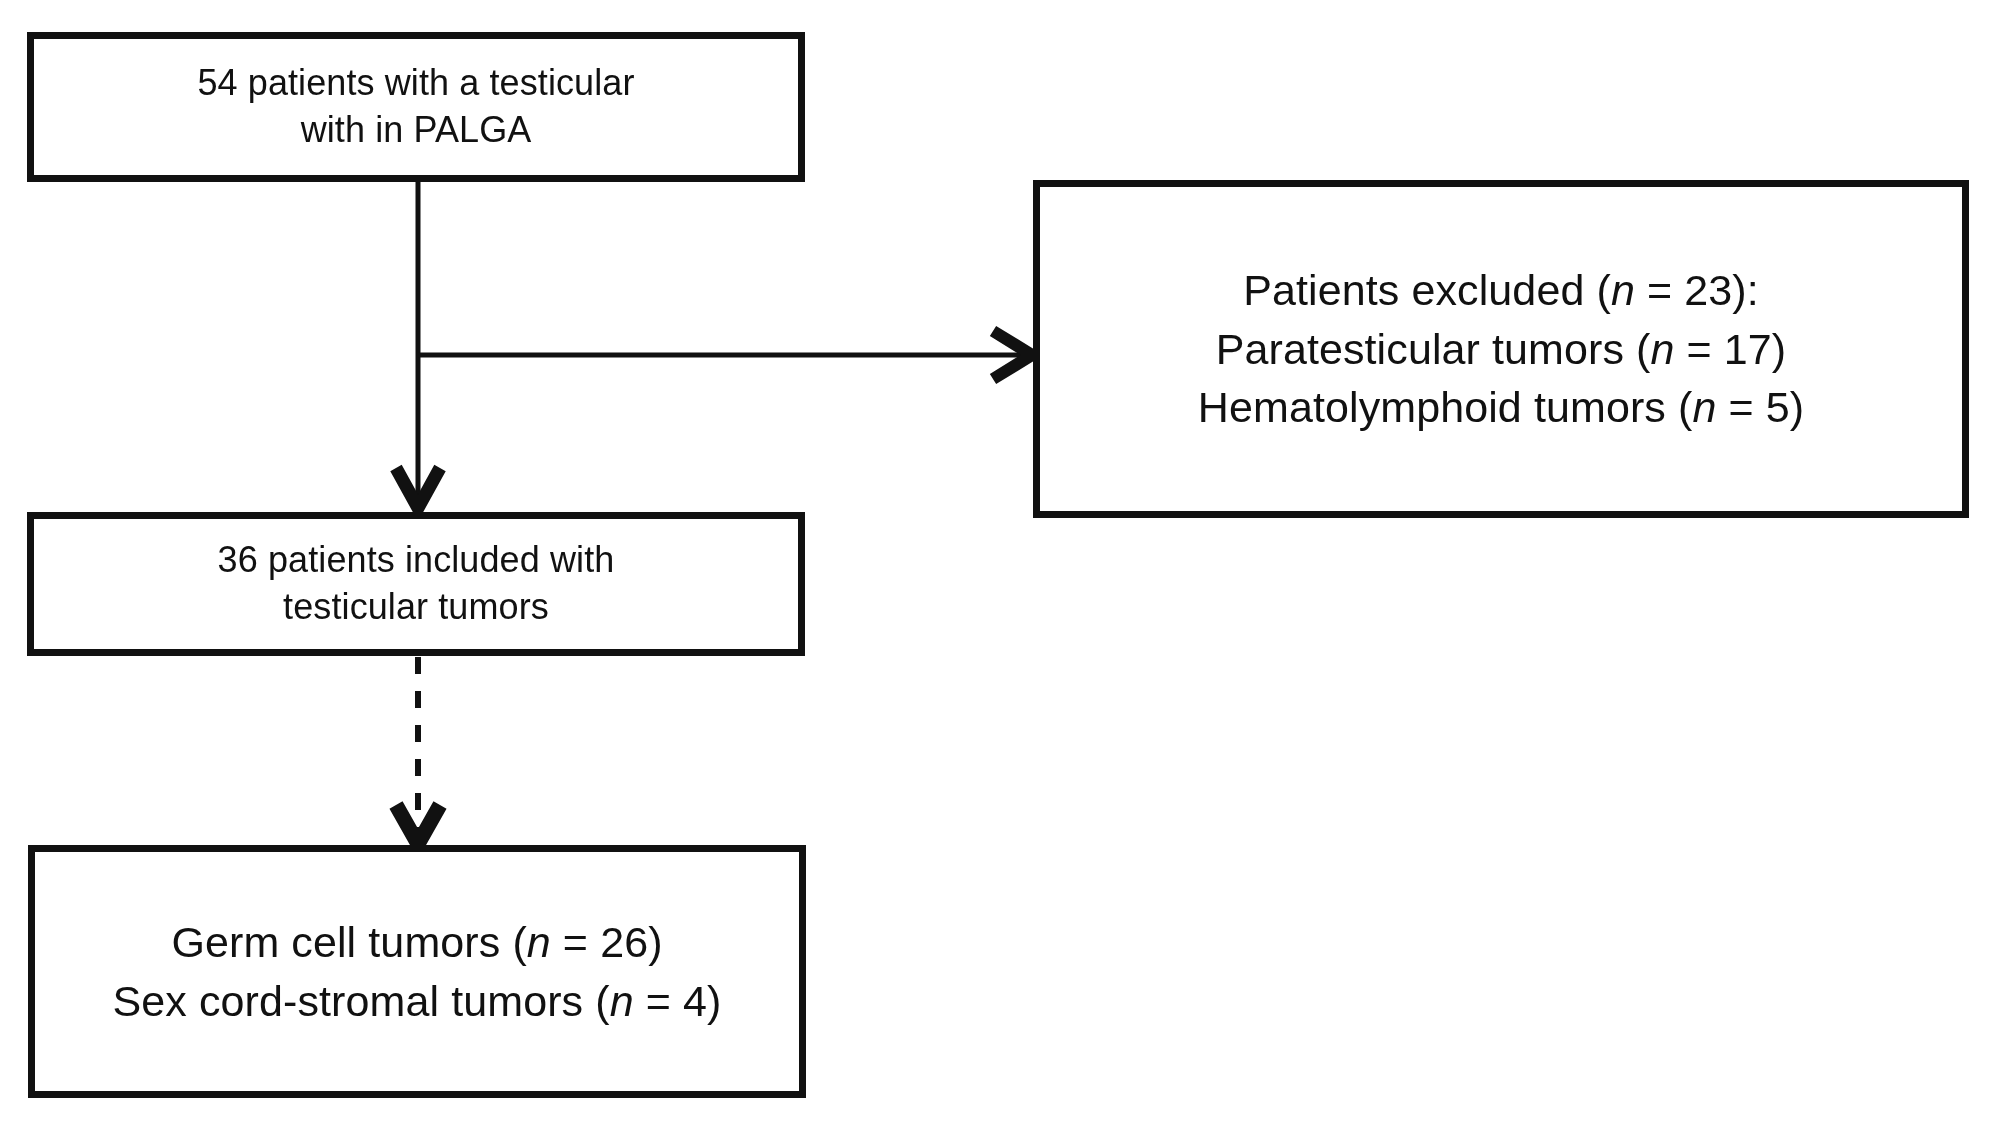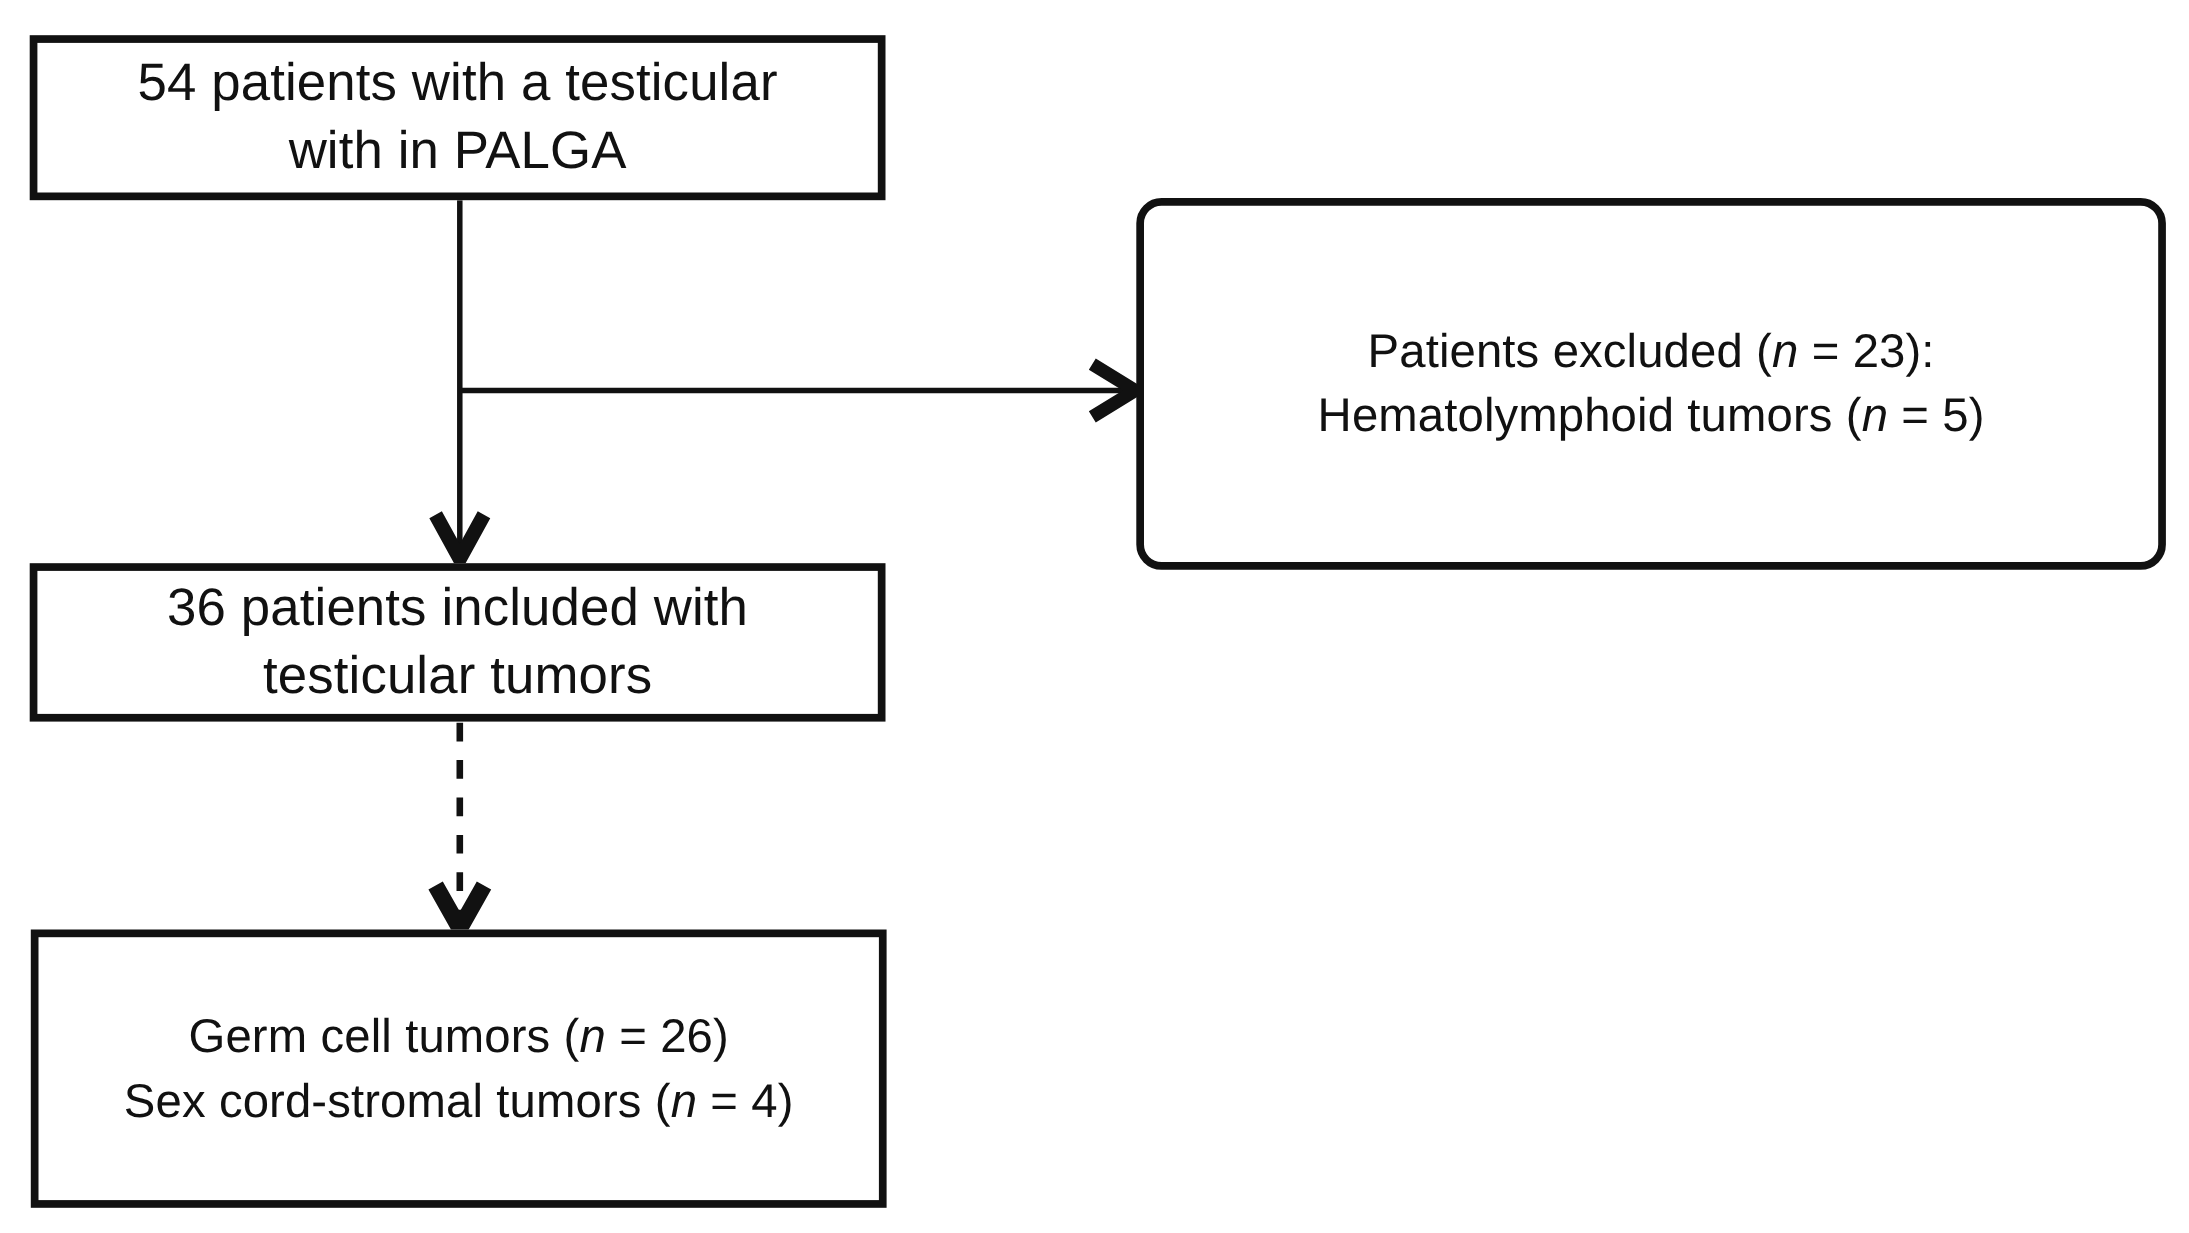--- a/index.html
+++ b/index.html
@@ -23,29 +23,29 @@
     box-sizing: border-box;
     background: #ffffff;
     border: 7px solid #111111;
     display: flex;
     flex-direction: column;
     align-items: center;
     justify-content: center;
     text-align: center;
   }
   .box-line {
-    font-size: 48px;
+    font-size: 36px;
     line-height: 1.30;
     color: #111111;
     white-space: nowrap;
     letter-spacing: 0.1px;
   }
   
   #box-source   { left: 27px;   top: 32px;   width: 778px; height: 150px; }
-  #box-excluded { left: 1033px; top: 180px;  width: 936px; height: 338px; border-radius: 23px; }
+  #box-excluded { left: 1033px; top: 180px;  width: 936px; height: 338px; }
   #box-included { left: 27px;   top: 512px;  width: 778px; height: 144px; }
   #box-types    { left: 28px;   top: 845px;  width: 778px; height: 253px; }
 
   #box-excluded .box-line { font-size: 43px; line-height: 1.36; }
   #box-types .box-line    { font-size: 43px; line-height: 1.36; }
 
   .connector-layer {
     position: absolute;
     left: 0;
     top: 0;
@@ -73,20 +73,21 @@
     <path d="M 396 805 L 418 844 L 440 805" fill="none" stroke="#111111" stroke-width="15" stroke-linecap="butt" stroke-linejoin="miter"></path>
   </svg>
 
   <div class="flow-box" id="box-source">
     <div class="box-line">54 patients with a testicular</div>
     <div class="box-line">with in PALGA</div>
   </div>
 
   <div class="flow-box" id="box-excluded">
     <div class="box-line">Patients excluded (<i class="ital">n</i> = 23):</div>
+    <div class="box-line">Paratesticular tumors (<i class="ital">n</i> = 17)</div>
     <div class="box-line">Hematolymphoid tumors (<i class="ital">n</i> = 5)</div>
   </div>
 
   <div class="flow-box" id="box-included">
     <div class="box-line">36 patients included with</div>
     <div class="box-line">testicular tumors</div>
   </div>
 
   <div class="flow-box" id="box-types">
     <div class="box-line">Germ cell tumors (<i class="ital">n</i> = 26)</div>

